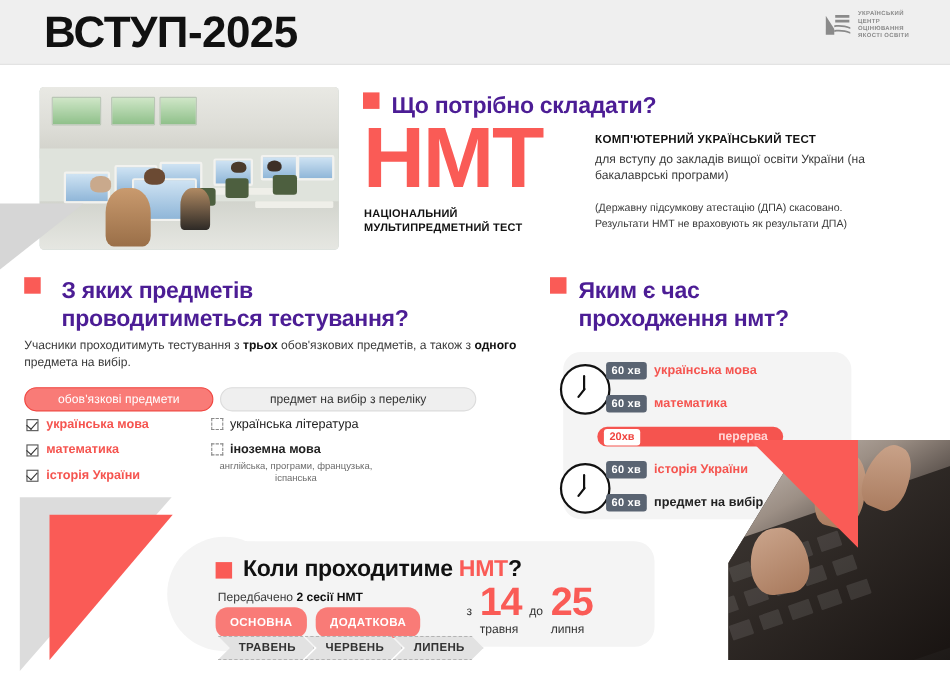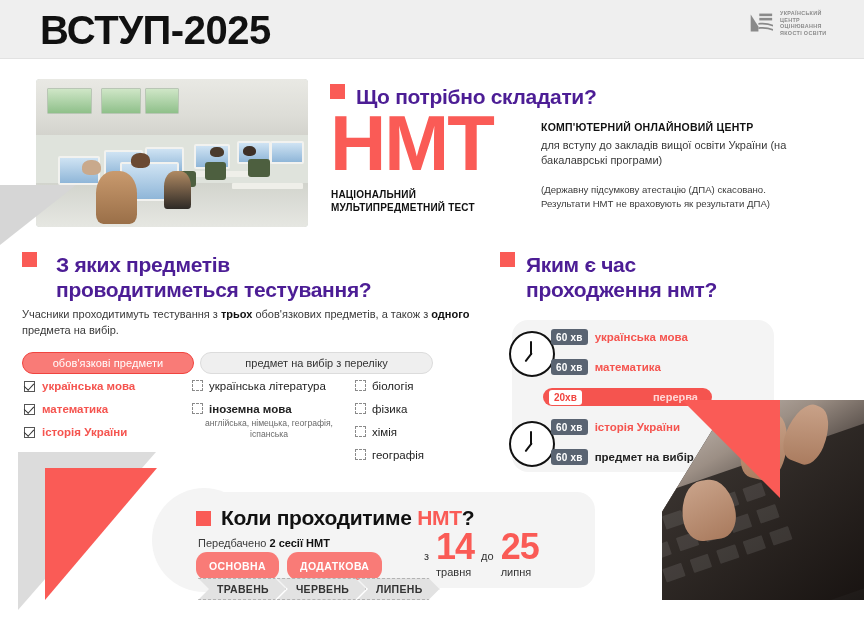--- a/index.html
+++ b/index.html
@@ -256,21 +256,21 @@
     <span class="h-txt">Що потрібно складати?</span>
   </div>
 
   <div class="nmt-big">НМТ</div>
   <div class="nmt-sub">
     <div>НАЦІОНАЛЬНИЙ</div>
     <div>МУЛЬТИПРЕДМЕТНИЙ ТЕСТ</div>
   </div>
 
   <div class="nmt-desc">
-    <div class="cap">КОМП'ЮТЕРНИЙ ОНЛАЙНОВИЙ ЦЕНТР</div>
+    <div class="cap">КОМП'ЮТЕРНИЙ УКРАЇНСЬКИЙ ТЕСТ</div>
     <div class="body">для вступу до закладів вищої освіти України (на бакалаврські програми)</div>
     <div class="note">(Державну підсумкову атестацію (ДПА) скасовано. Результати НМТ не враховують як результати ДПА)</div>
   </div>
 
   <div class="head-q2 h-row">
     <span class="sq"></span>
     <span class="h-txt">
       <span>З яких предметів</span><br>
       <span>проводитиметься тестування?</span>
     </span>
@@ -300,41 +300,23 @@
 
   <div class="opt-col-a">
     <div class="opt-item">
       <span class="chk dash"></span>
       <span class="lbl">українська література</span>
     </div>
     <div class="opt-item" style="margin-bottom:0;">
       <span class="chk dash"></span>
       <span class="lbl" style="font-weight:bold;">іноземна мова</span>
     </div>
-    <div class="opt-sub">англійська, німецька, географія, іспанська</div>
-  </div>
-
-  <div class="opt-col-b">
-    <div class="opt-item">
-      <span class="chk dash"></span>
-      <span class="lbl">біологія</span>
-    </div>
-    <div class="opt-item">
-      <span class="chk dash"></span>
-      <span class="lbl">фізика</span>
-    </div>
-    <div class="opt-item">
-      <span class="chk dash"></span>
-      <span class="lbl">хімія</span>
-    </div>
-    <div class="opt-item">
-      <span class="chk dash"></span>
-      <span class="lbl">географія</span>
-    </div>
-  </div>
+    <div class="opt-sub">англійська, програми, французька, іспанська</div>
+  </div>
+
 
   <div class="head-q3 h-row">
     <span class="sq"></span>
     <span class="h-txt">
       <span>Яким є час</span><br>
       <span>проходження нмт?</span>
     </span>
   </div>
 
   <div class="time-card"></div>

